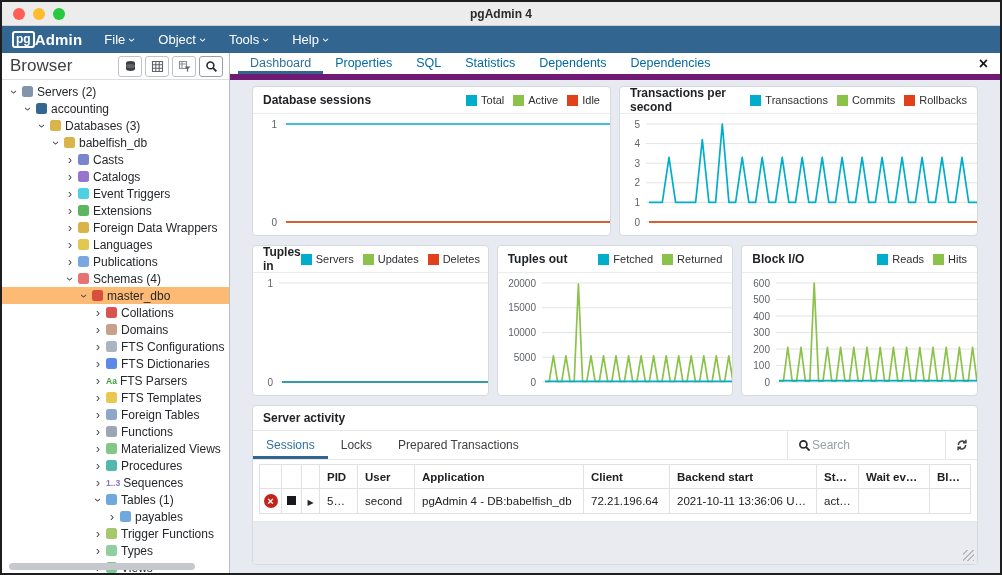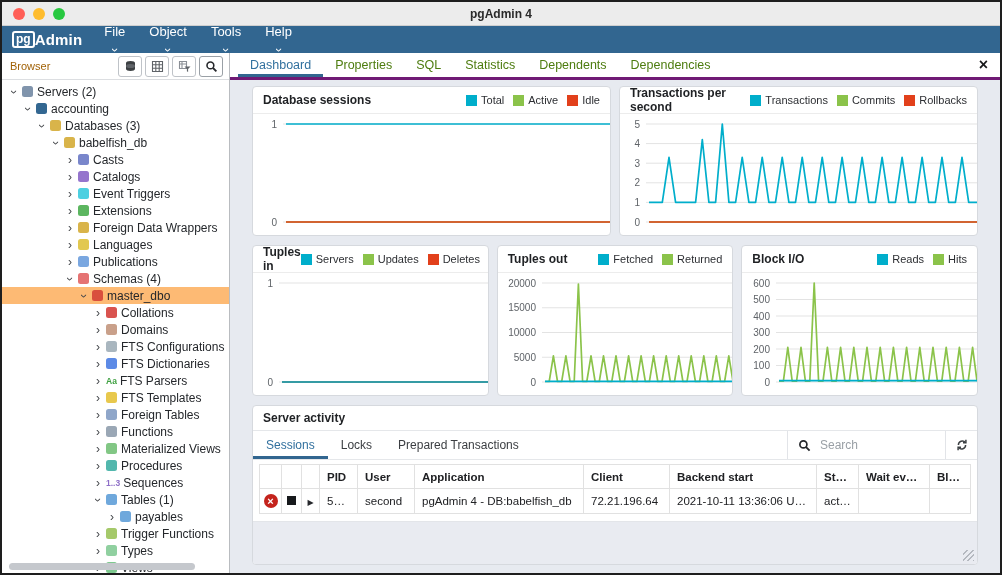--- a/index.html
+++ b/index.html
@@ -19,51 +19,51 @@
     font-weight:bold; color:#2a2a2a; pointer-events:none; }
 
   
   .menubar { height:27px; flex:none; background:#326690; display:flex; align-items:center;
     padding:0 10px; }
   .logo { display:flex; align-items:center; margin-right:22px;justify-content:space-between; }
   .logo-pg { color:#fff; border:2px solid #fff; border-radius:3px; font-weight:bold;
     font-size:12px; line-height:13px; padding:0 2px; }
   .logo-admin { color:#fff; font-weight:bold; font-size:15px; letter-spacing:.2px; }
   .menu-item { color:#fff; font-size:13px; display:flex; align-items:center; gap:5px;
-    margin-right:24px; cursor:default;flex-direction:column; }
+    margin-right:24px; cursor:default; }
   .chev { display:inline-block; transform:rotate(90deg); font-size:12px; line-height:1; }
 
   .app-body { flex:1; display:flex; min-height:0; }
 
   
   .sidebar { width:228px; flex:none; background:#fff; border-right:1px solid #b9bcc0;
     display:flex; flex-direction:column; min-height:0; }
   .sidebar-header { height:27px; flex:none; display:flex; align-items:center;
     padding:0 6px 0 8px; border-bottom:1px solid #dcdee1; }
-  .sidebar-title { font-size:11px; color:#a16207; flex:1; }
+  .sidebar-title { font-size:17px; color:#404040; flex:1; }
   .tbtn { width:24px; height:21px; border:1px solid #bfc3c8; border-radius:3px; background:#fff;
     display:flex; align-items:center; justify-content:center; margin-left:3px; cursor:pointer; }
   .tree { flex:1; position:relative; overflow:hidden; padding-top:3px; }
   .tree-row { height:17px; display:flex; align-items:center; font-size:12px; color:#24272b;
     white-space:nowrap; cursor:default; }
   .tree-row.selected { background:#fdba74; }
   .exp { width:14px; flex:none; text-align:center; color:#44474b; font-size:11px; line-height:1; }
   .exp .chev { transform:none; }
   .exp.open .chev { transform:rotate(90deg); }
   .ticon { width:11px; height:11px; border-radius:2.5px; flex:none; margin:0 4px 0 1px; }
   .ticon.glyph { width:auto; height:auto; background:none !important; font-size:8.5px;
     font-weight:bold; margin-right:3px; }
   .hscroll { position:absolute; left:7px; bottom:3px; width:186px; height:7px;
     border-radius:4px; background:#c5c8cd; }
 
   
   .main { flex:1; display:flex; flex-direction:column; min-width:0; }
-  .tabbar { height:27px; flex:none; background:#fff; border-bottom:3px solid #701a75;
+  .tabbar { height:27px; flex:none; background:#fff; border-bottom:6px solid #701a75;
     display:flex; align-items:stretch; padding-left:8px; }
-  .tab { display:flex; align-items:center; padding:2px 12px 0; font-size:12.5px; color:#4d7c0f;
+  .tab { display:flex; align-items:center; padding:2px 12px 0; font-size:12.5px; color:#0369a1;
     border-bottom:3px solid transparent; cursor:pointer; }
   .tab.active { color:#31709e; border-bottom-color:#326690; }
   .tab-close { margin-left:auto; align-self:center; padding:0 12px; font-size:16px;
     font-weight:bold; color:#17181a; cursor:pointer; line-height:1; }
 
   .dashboard { flex:1; min-height:0; padding:6px 22px 8px; display:flex; flex-direction:column;
     gap:9px; background:#e7eaf0; }
   .chart-row { display:flex; gap:8px; flex:none; }
   .row1 { height:150px; } .row2 { height:151px; }
   .panel { background:#fff; border:1px solid #d6d9de; border-radius:4px; display:flex;
@@ -81,21 +81,21 @@
   
   .activity { flex:1; min-height:0; position:relative; }
   .activity-title { height:25px; flex:none; display:flex; align-items:center; padding:0 10px;
     font-size:12px; font-weight:bold; color:#1f2124; border-bottom:1px solid #e5e7ea; }
   .activity-toolbar { height:29px; flex:none; display:flex; align-items:stretch;
     border-bottom:1px solid #e5e7ea; }
   .atab { display:flex; align-items:center; padding:2px 13px 0; font-size:12px; color:#3b3e42;
     border-bottom:3px solid transparent; cursor:pointer; }
   .atab.active { color:#31709e; border-bottom-color:#326690; }
   .search-box { margin-left:auto; border-left:1px solid #e2e4e8; display:flex; align-items:center;
-    padding:0 10px; width:158px; gap:9px; }
+    padding:0 10px; width:158px; gap:1px; }
   .search-box input { border:none; outline:none; font-size:12px; color:#333; width:104px;
     font-family:"Liberation Sans", sans-serif; background:transparent; }
   .search-box input::placeholder { color:#9aa0a6; }
   .refresh-btn { border-left:1px solid #e2e4e8; width:32px; display:flex; align-items:center;
     justify-content:center; cursor:pointer; }
 
   table.activity-grid { border-collapse:collapse; table-layout:fixed; width:calc(100% - 12px);
     margin:4px 6px 0; font-size:11.5px; background:#fff; }
   .activity-grid th, .activity-grid td { border:1px solid #e1e1e1; padding:0 7px; height:25px;
     overflow:hidden; white-space:nowrap; text-overflow:ellipsis; text-align:left;

